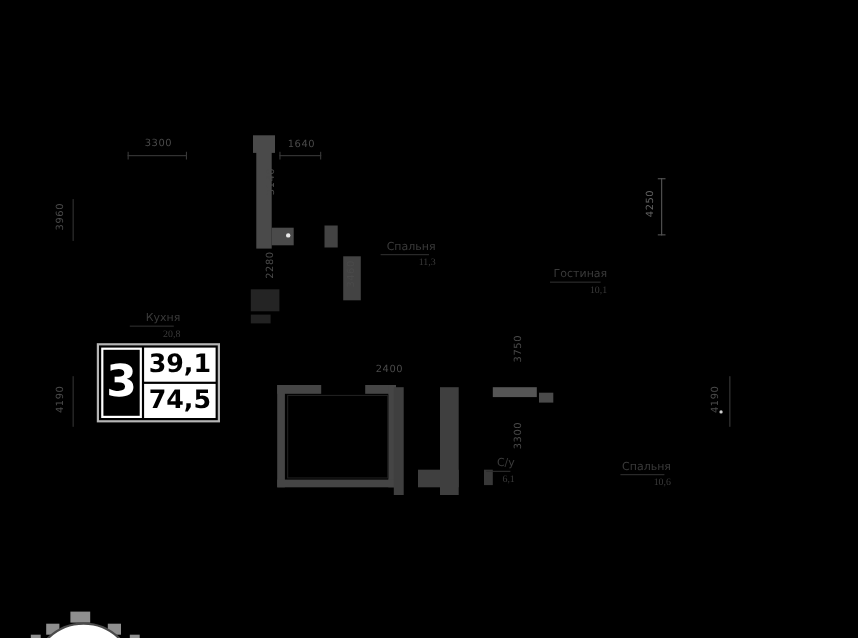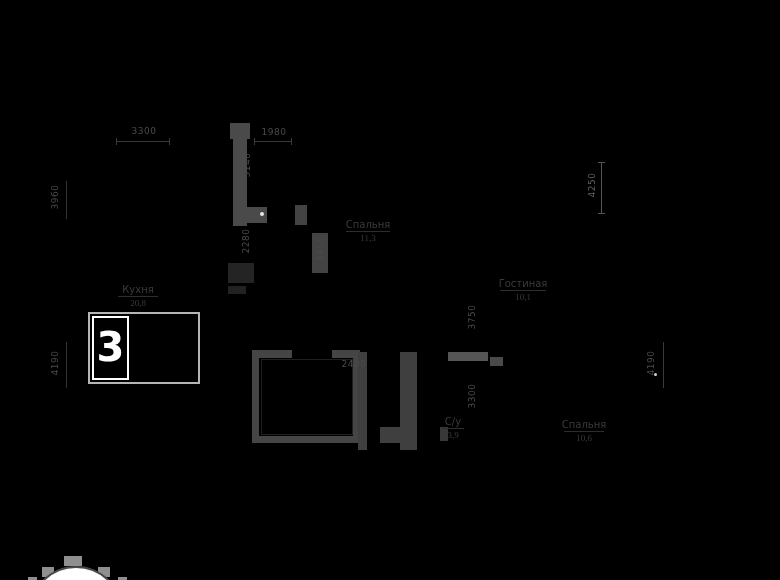--- a/index.html
+++ b/index.html
@@ -5,21 +5,21 @@
   html,body{margin:0;padding:0;background:#000;}
   .canvas{position:relative;width:780px;height:580px;background:#000;overflow:hidden;
           font-family:"DejaVu Sans",sans-serif;}
   .wall{position:absolute;}
   .thinbox{position:absolute;border:1px solid #1f1f1f;background:transparent;}
   .dim{position:absolute;font-size:9px;color:#4a4a4a;text-align:center;letter-spacing:.5px;white-space:nowrap;}
   .dim.v{width:40px;transform:rotate(-90deg);transform-origin:center;}
   .dim.bright{color:#616161;}
   .dline{position:absolute;background:#383838;}
   .dline.bright{background:#555;}
-  .room{position:absolute;text-align:center;color:#3a3a3a;}
+  .room{position:absolute;text-align:right;color:#3a3a3a;}
   .rname{font-size:10px;line-height:11px;}
   .rline{height:1px;background:#2e2e2e;margin:1px auto 1px auto;}
   .rarea{font-size:9px;line-height:10px;font-family:Liberation Serif, serif;}
   .badge{position:absolute;left:88px;top:312px;width:112px;height:72px;background:#000;
          border:2px solid #b5b5b5;box-sizing:border-box;display:flex;padding:2px;}
   .badge-rooms{width:37px;border:2px solid #fff;box-sizing:border-box;color:#fff;
                font-weight:bold;font-size:40px;line-height:58px;text-align:center;background:#000;}
   .badge-col{flex:1;display:flex;flex-direction:column;margin-left:2px;}
   .badge-cell{flex:1;background:#fff;color:#000;font-weight:bold;font-size:23px;
               line-height:30px;text-align:center;}
@@ -67,60 +67,64 @@
   <div class="dline" style="left:254px;top:138px;width:1px;height:7px;"></div>
   <div class="dline" style="left:291px;top:138px;width:1px;height:7px;"></div>
   <div class="dline" style="left:66px;top:181px;width:1px;height:38px;background:#333;"></div>
   <div class="dline" style="left:66px;top:342px;width:1px;height:46px;background:#333;"></div>
   <div class="dline bright" style="left:601px;top:162px;width:1px;height:52px;"></div>
   <div class="dline bright" style="left:598px;top:162px;width:7px;height:1px;"></div>
   <div class="dline bright" style="left:598px;top:213px;width:7px;height:1px;"></div>
   <div class="dline" style="left:663px;top:342px;width:1px;height:46px;background:#3a3a3a;"></div>
 
   <div class="dim" style="left:118px;top:126px;width:52px;">3300</div>
-  <div class="dim" style="left:254px;top:127px;width:40px;">1980</div>
+  <div class="dim" style="left:254px;top:127px;width:40px;">1640</div>
   <div class="dim v" style="left:227px;top:160px;">3140</div>
   <div class="dim v" style="left:35px;top:192px;">3960</div>
   <div class="dim v" style="left:35px;top:358px;">4190</div>
   <div class="dim v" style="left:226px;top:236px;">2280</div>
   <div class="dim v" style="left:300px;top:244px;">3460</div>
   <div class="dim v" style="left:452px;top:312px;">3750</div>
   <div class="dim v" style="left:452px;top:391px;">3300</div>
   <div class="dim v bright" style="left:572px;top:180px;">4250</div>
   <div class="dim v" style="left:631px;top:358px;">4190</div>
-  <div class="dim" style="left:336px;top:331px;width:36px;margin-top:28px;">2400</div>
+  <div class="dim" style="left:336px;top:331px;width:36px;">2400</div>
 
   <div class="room" style="left:340px;top:219px;width:56px;">
     <div class="rname">Спальня</div>
     <div class="rline" style="width:44px;"></div>
     <div class="rarea">11,3</div>
   </div>
   <div class="room" style="left:112px;top:284px;width:52px;">
     <div class="rname">Кухня</div>
     <div class="rline" style="width:40px;"></div>
     <div class="rarea">20,8</div>
   </div>
-  <div class="room" style="left:494px;top:244px;width:58px;margin-top:34px;">
+  <div class="room" style="left:494px;top:244px;width:58px;">
     <div class="rname">Гостиная</div>
     <div class="rline" style="width:46px;"></div>
     <div class="rarea">10,1</div>
   </div>
   <div class="room" style="left:558px;top:419px;width:52px;">
     <div class="rname">Спальня</div>
     <div class="rline" style="width:40px;"></div>
     <div class="rarea">10,6</div>
   </div>
   <div class="room" style="left:438px;top:416px;width:30px;">
     <div class="rname">С/у</div>
     <div class="rline" style="width:22px;"></div>
-    <div class="rarea">3,9</div>
+    <div class="rarea">6,1</div>
   </div>
 
   <div class="badge">
     <div class="badge-rooms">3</div>
+    <div class="badge-col">
+      <div class="badge-cell">39,1</div>
+      <div class="badge-cell">74,5</div>
+    </div>
   </div>
 
   <div class="tick" style="left:64px;top:556px;width:18px;height:10px;"></div>
   <div class="tick" style="left:42px;top:567px;width:12px;height:10px;"></div>
   <div class="tick" style="left:98px;top:567px;width:12px;height:10px;"></div>
   <div class="tick" style="left:28px;top:577px;width:9px;height:3px;"></div>
   <div class="tick" style="left:118px;top:577px;width:9px;height:3px;"></div>
   <div class="compass"></div>
 
 </div>

